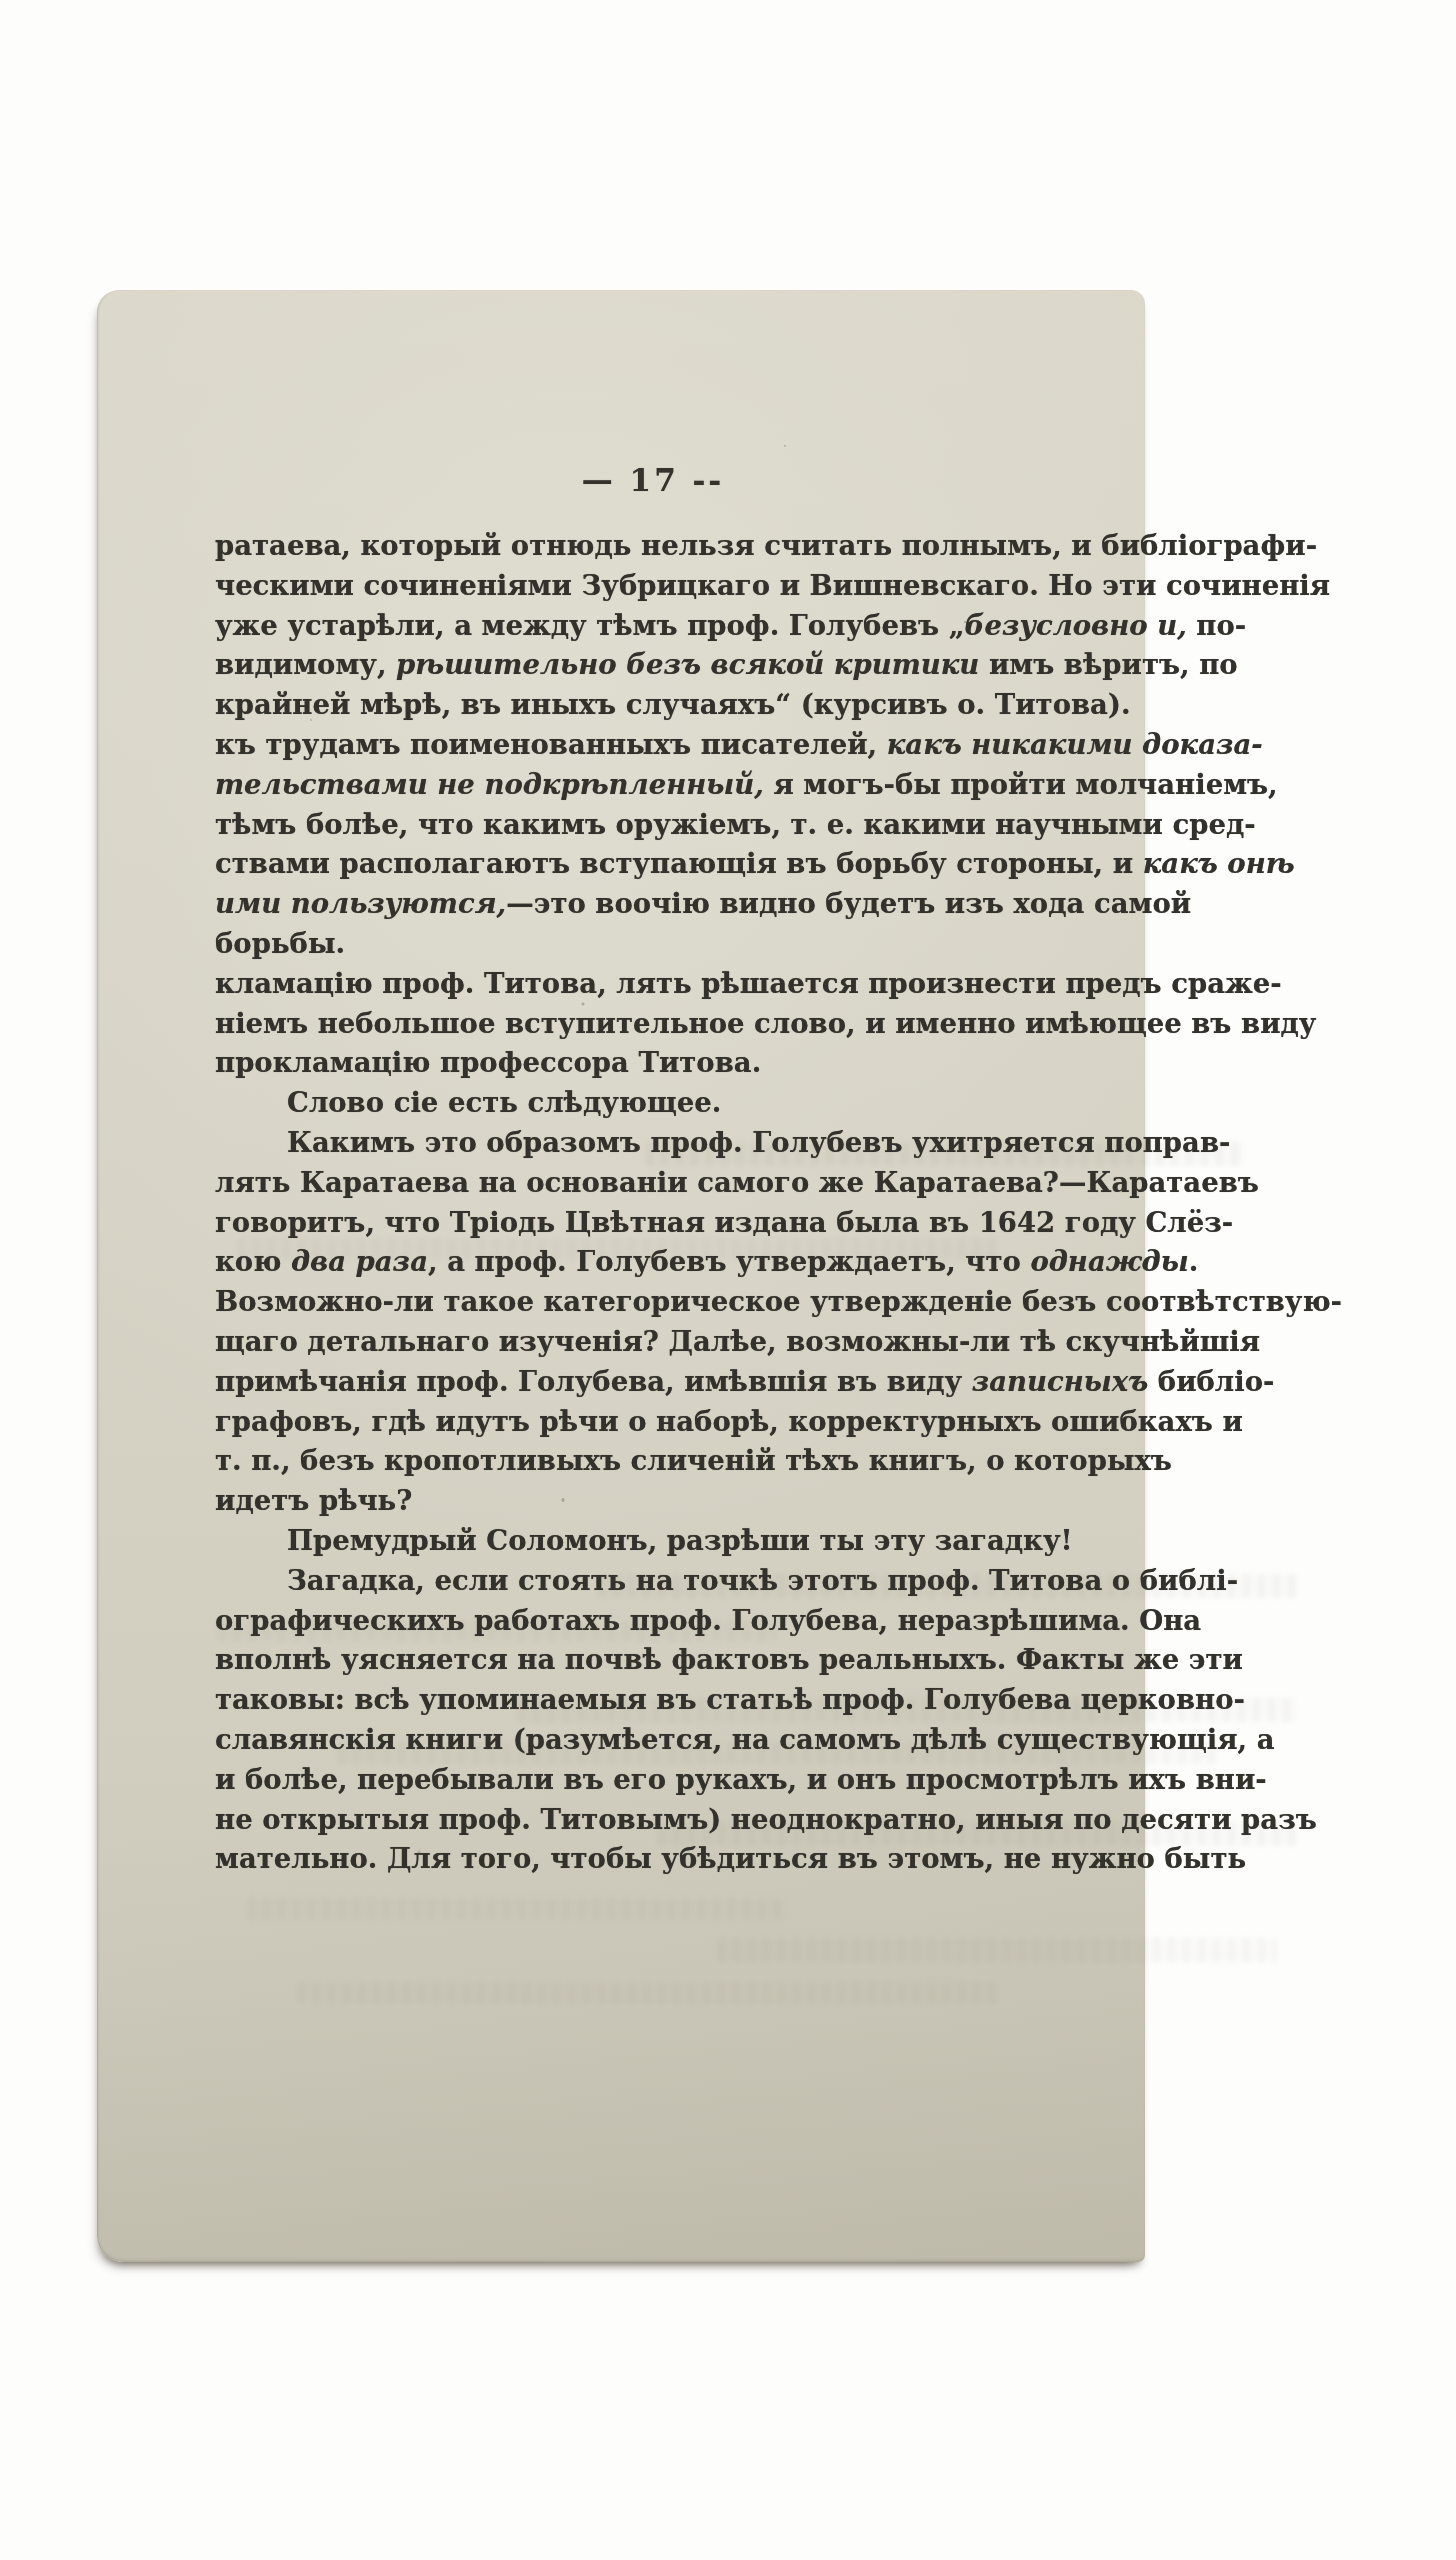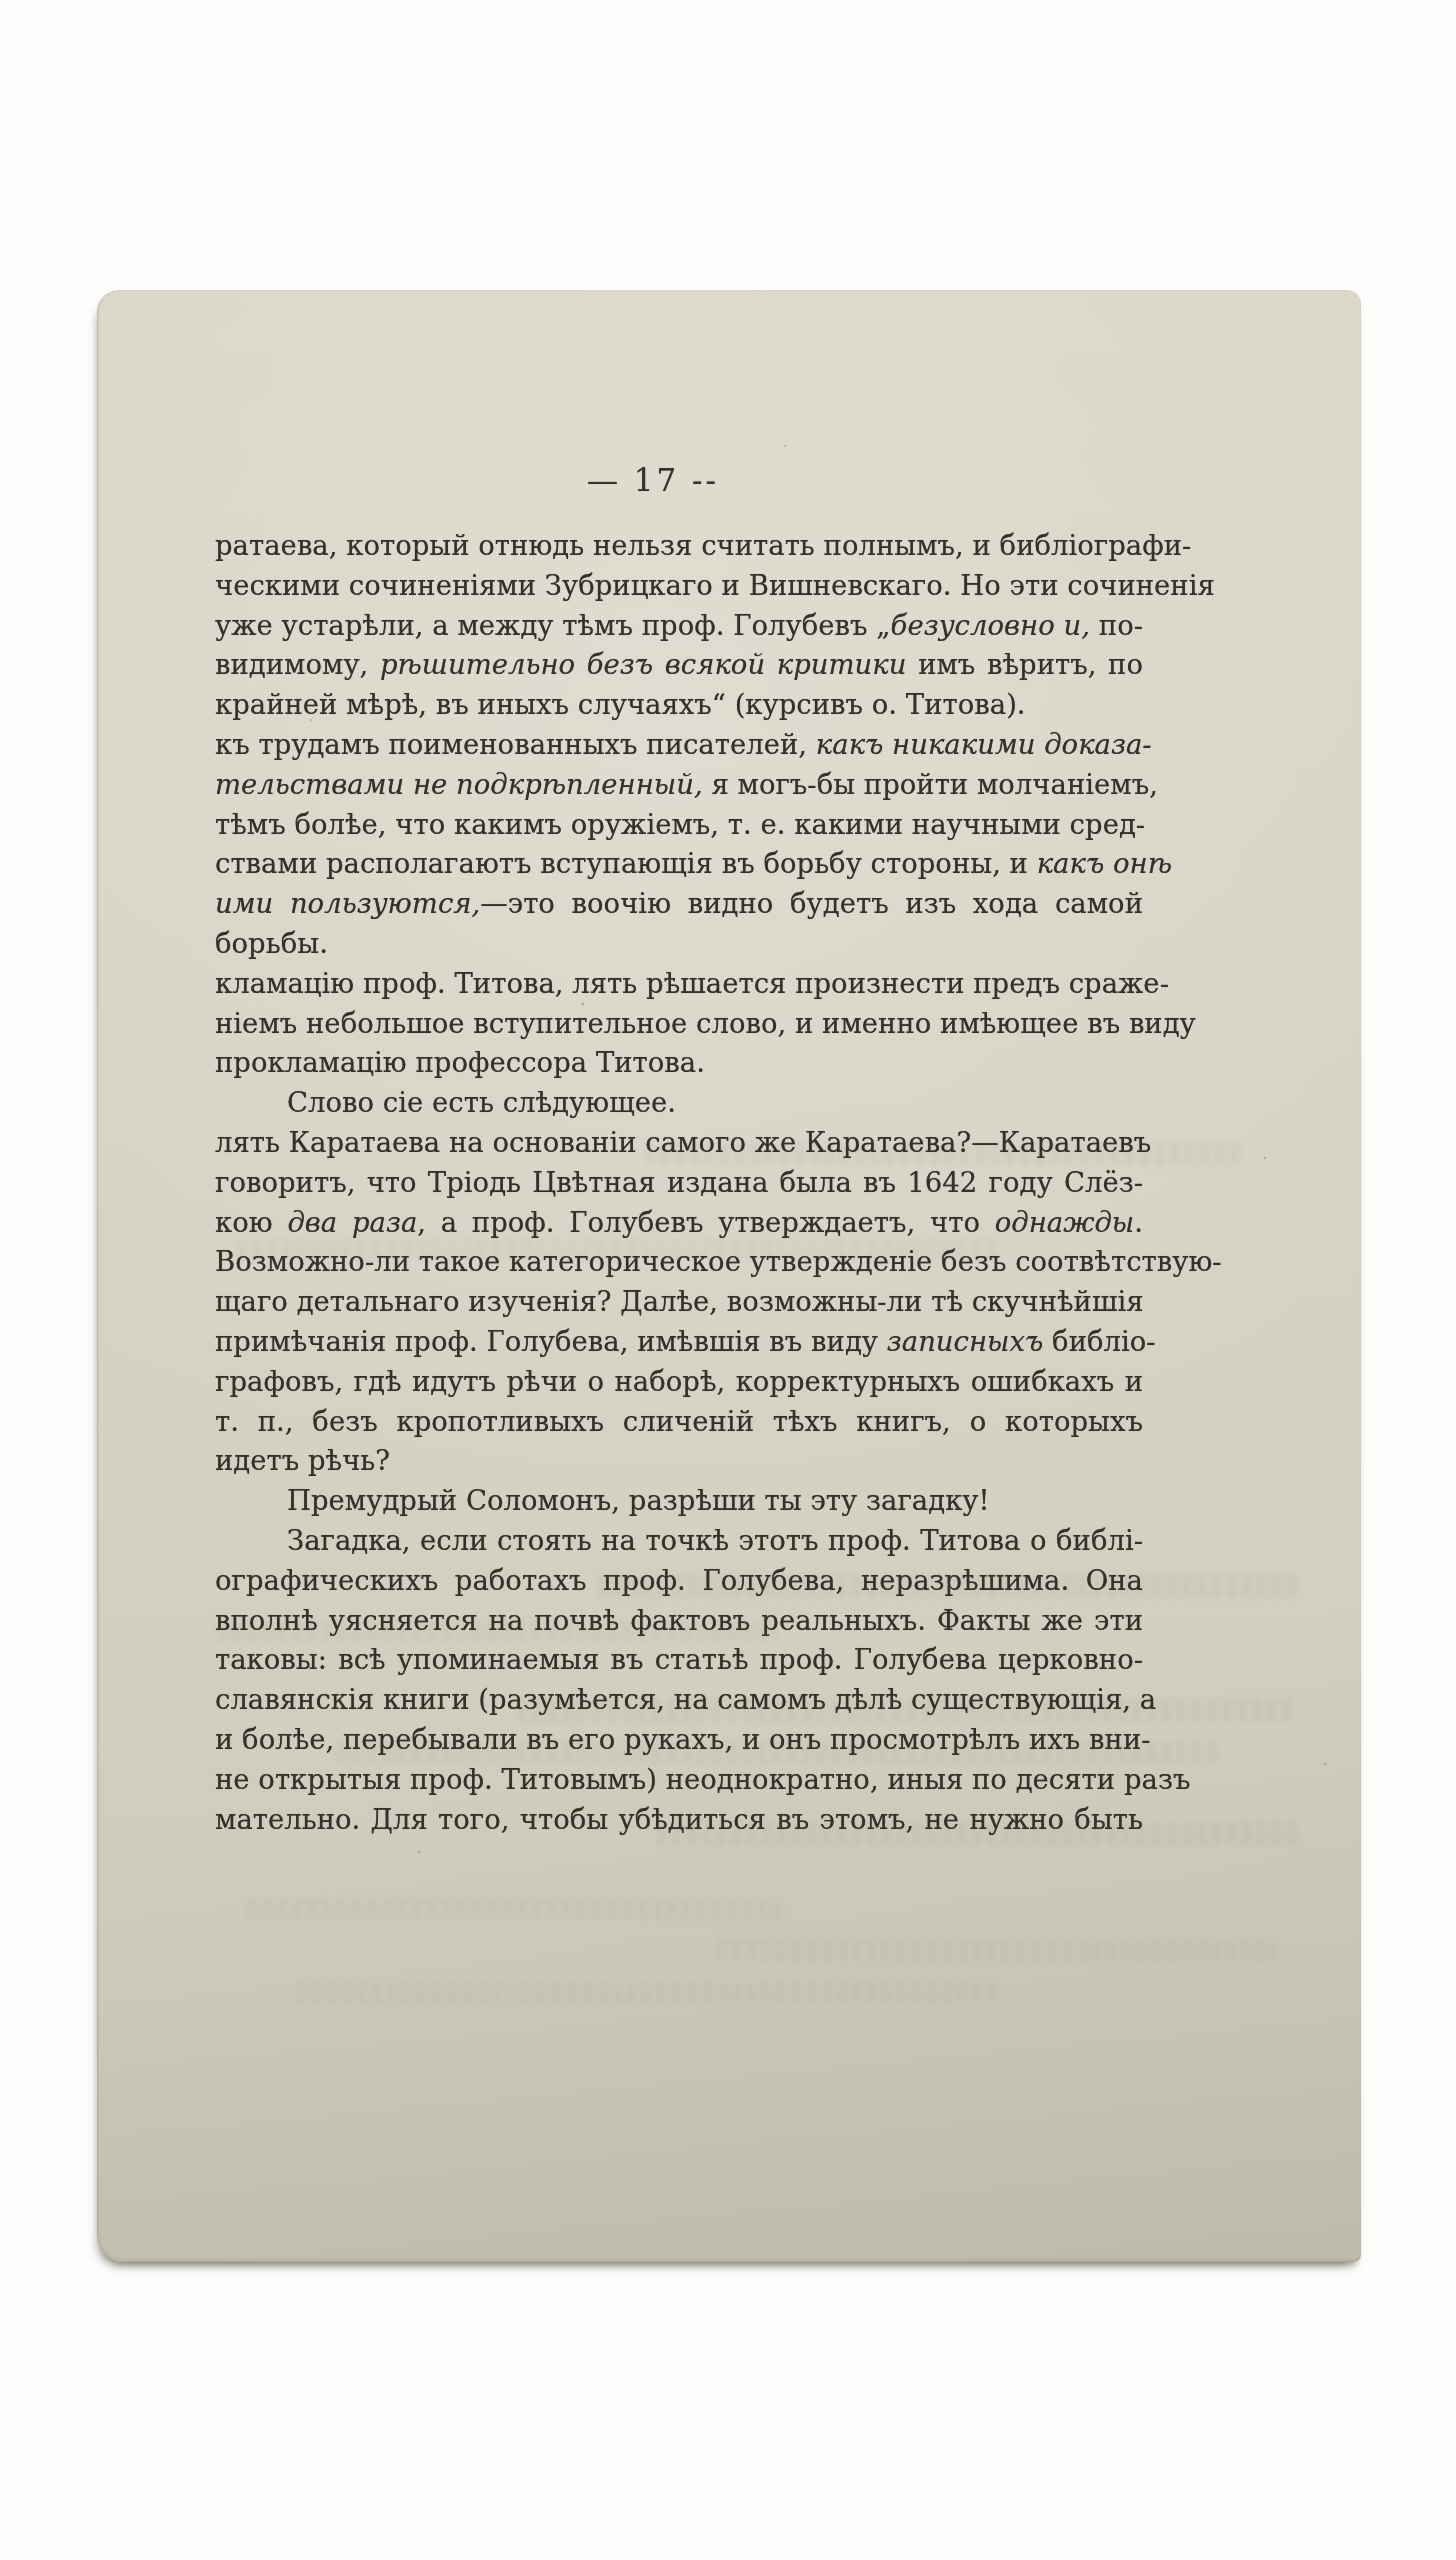--- a/index.html
+++ b/index.html
@@ -14,32 +14,33 @@
   .stage {
     position: relative;
     width: 1456px;
     height: 2560px;
   }
   
   .paper {
     position: absolute;
     left: 97px;
     top: 290px;
-    width: 1264px;
+    width: 1048px;
     height: 1972px;
     background:
       radial-gradient(120% 70% at 45% 22%, rgba(228,226,216,0.55) 0%, rgba(228,226,216,0) 60%),
       linear-gradient(168deg, rgba(0,0,0,0) 70%, rgba(96,90,70,0.10) 100%),
       linear-gradient(180deg, #dbd8ca 0%, #d7d4c6 34%, #d4d0c2 62%, #cfcbbc 86%, #c9c5b5 100%);
     border-radius: 22px 14px 7px 26px;
     box-shadow:
       0 7px 9px -5px rgba(74,66,48,0.60),
       -5px 9px 12px -7px rgba(74,66,48,0.45),
       inset 2px 0 3px -2px rgba(110,102,82,0.55),
       inset 0 -3px 4px -3px rgba(110,102,82,0.45);
+    font-weight: bold;
   }
   
   .paper-texture {
     position: absolute;
     inset: 0;
     border-radius: inherit;
     background-image:
       radial-gradient(3px 3px at 486px 714px, rgba(90,84,62,0.35) 40%, transparent 60%),
       radial-gradient(2px 2px at 868px 332px, rgba(90,84,62,0.30) 40%, transparent 60%),
       radial-gradient(3px 4px at 466px 1210px, rgba(90,84,62,0.33) 40%, transparent 60%),
@@ -127,20 +128,21 @@
         <div class="line"><span>къ трудамъ поименованныхъ писателей, </span><span class="it">какъ никакими доказа-</span></div>
         <div class="line"><span class="it">тельствами не подкрѣпленный,</span><span> я могъ-бы пройти молчаніемъ,</span></div>
         <div class="line"><span>тѣмъ болѣе, что какимъ оружіемъ, т. е. какими научными сред-</span></div>
         <div class="line"><span>ствами располагаютъ вступающія въ борьбу стороны, и </span><span class="it">какъ онѣ</span></div>
         <div class="line"><span class="it">ими пользуются,</span><span>—это воочію видно будетъ изъ хода самой</span></div>
         <div class="line last"><span>борьбы.</span></div>
         <div class="line"><span>кламацію проф. Титова, лять рѣшается произнести предъ сраже-</span></div>
         <div class="line"><span>ніемъ небольшое вступительное слово, и именно имѣющее въ виду</span></div>
         <div class="line last"><span>прокламацію профессора Титова.</span></div>
         <div class="line last indent"><span>Слово сіе есть слѣдующее.</span></div>
+        <div class="line indent"><span>Какимъ это образомъ проф. Голубевъ ухитряется поправ-</span></div>
         <div class="line"><span>лять Каратаева на основаніи самого же Каратаева?—Каратаевъ</span></div>
         <div class="line"><span>говоритъ, что Тріодь Цвѣтная издана была въ 1642 году Слёз-</span></div>
         <div class="line"><span>кою </span><span class="it">два раза</span><span>, а проф. Голубевъ утверждаетъ, что </span><span class="it">однажды</span><span>.</span></div>
         <div class="line"><span>Возможно-ли такое категорическое утвержденіе безъ соотвѣтствую-</span></div>
         <div class="line"><span>щаго детальнаго изученія? Далѣе, возможны-ли тѣ скучнѣйшія</span></div>
         <div class="line"><span>примѣчанія проф. Голубева, имѣвшія въ виду </span><span class="it">записныхъ</span><span> библіо-</span></div>
         <div class="line"><span>графовъ, гдѣ идутъ рѣчи о наборѣ, корректурныхъ ошибкахъ и</span></div>
         <div class="line"><span>т. п., безъ кропотливыхъ сличеній тѣхъ книгъ, о которыхъ</span></div>
         <div class="line last"><span>идетъ рѣчь?</span></div>
         <div class="line last indent"><span>Премудрый Соломонъ, разрѣши ты эту загадку!</span></div>

